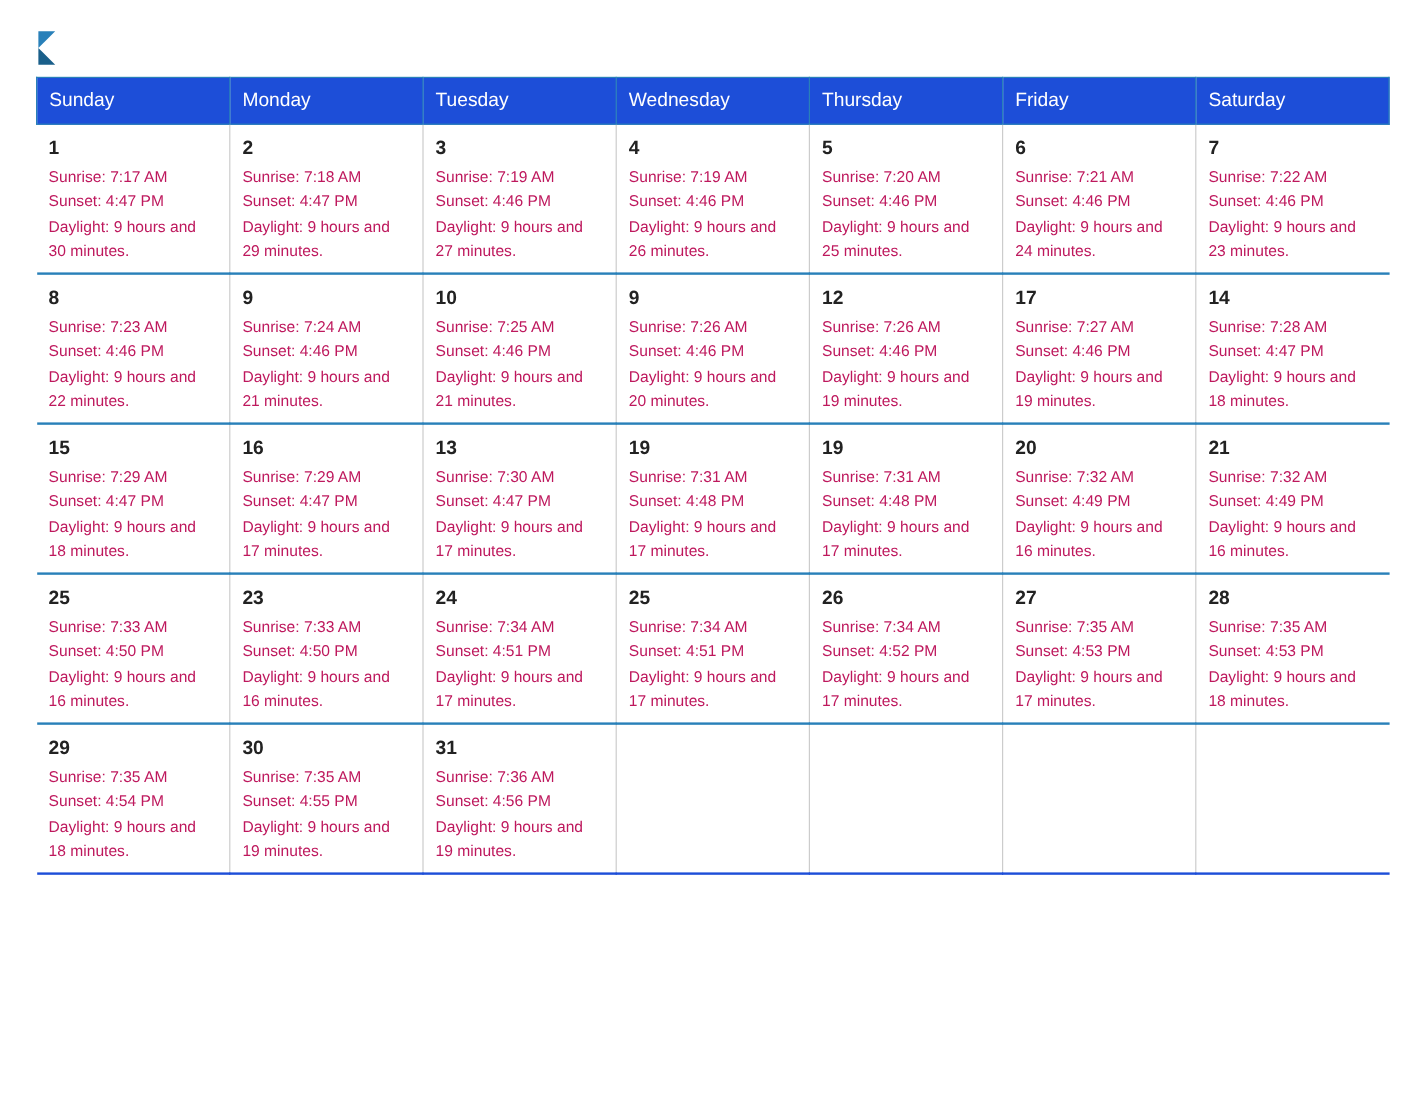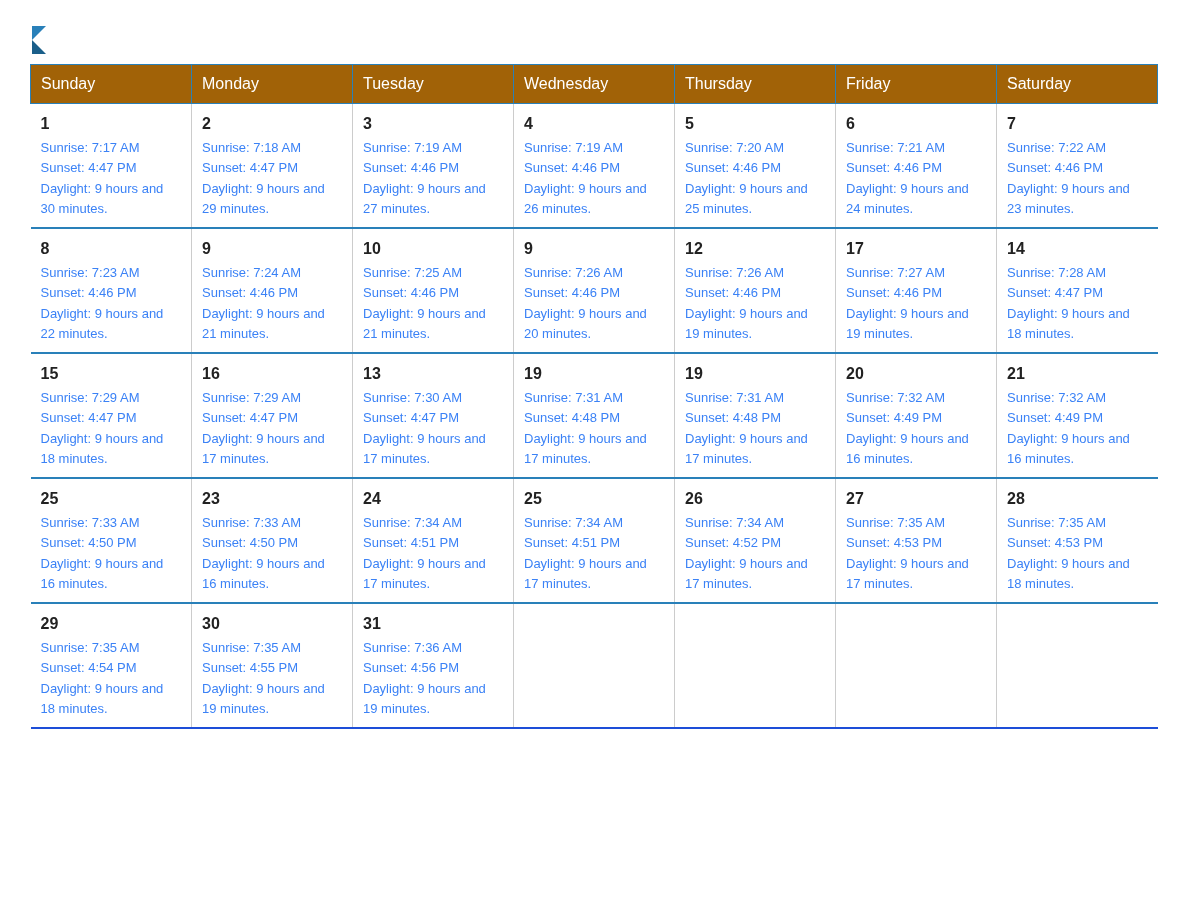--- a/index.html
+++ b/index.html
@@ -53,21 +53,21 @@
       font-size: 22px;
       color: #444;
       margin-top: 4px;
     }
     table {
       width: 100%;
       border-collapse: collapse;
       margin-top: 8px;
     }
     thead tr {
-      background-color: #a16207;
+      background-color: #1d4ed8;
     }
     thead th {
       color: #fff;
       font-size: 16px;
       font-weight: normal;
       padding: 10px 10px;
       text-align: left;
       border: 1px solid #2980b9;
     }
     tbody tr {
@@ -86,21 +86,21 @@
       border-right: none;
     }
     .day-num {
       font-size: 16px;
       font-weight: bold;
       display: block;
       margin-bottom: 2px;
     }
     .day-info {
       font-size: 13px;
-      color: #3b82f6;
+      color: #be185d;
     }
     tbody tr:last-child {
       border-bottom: 2px solid #1d4ed8;
     }
     .empty-cell {
       background: #fff;
     }
   </style>
 </head>
 <body>

